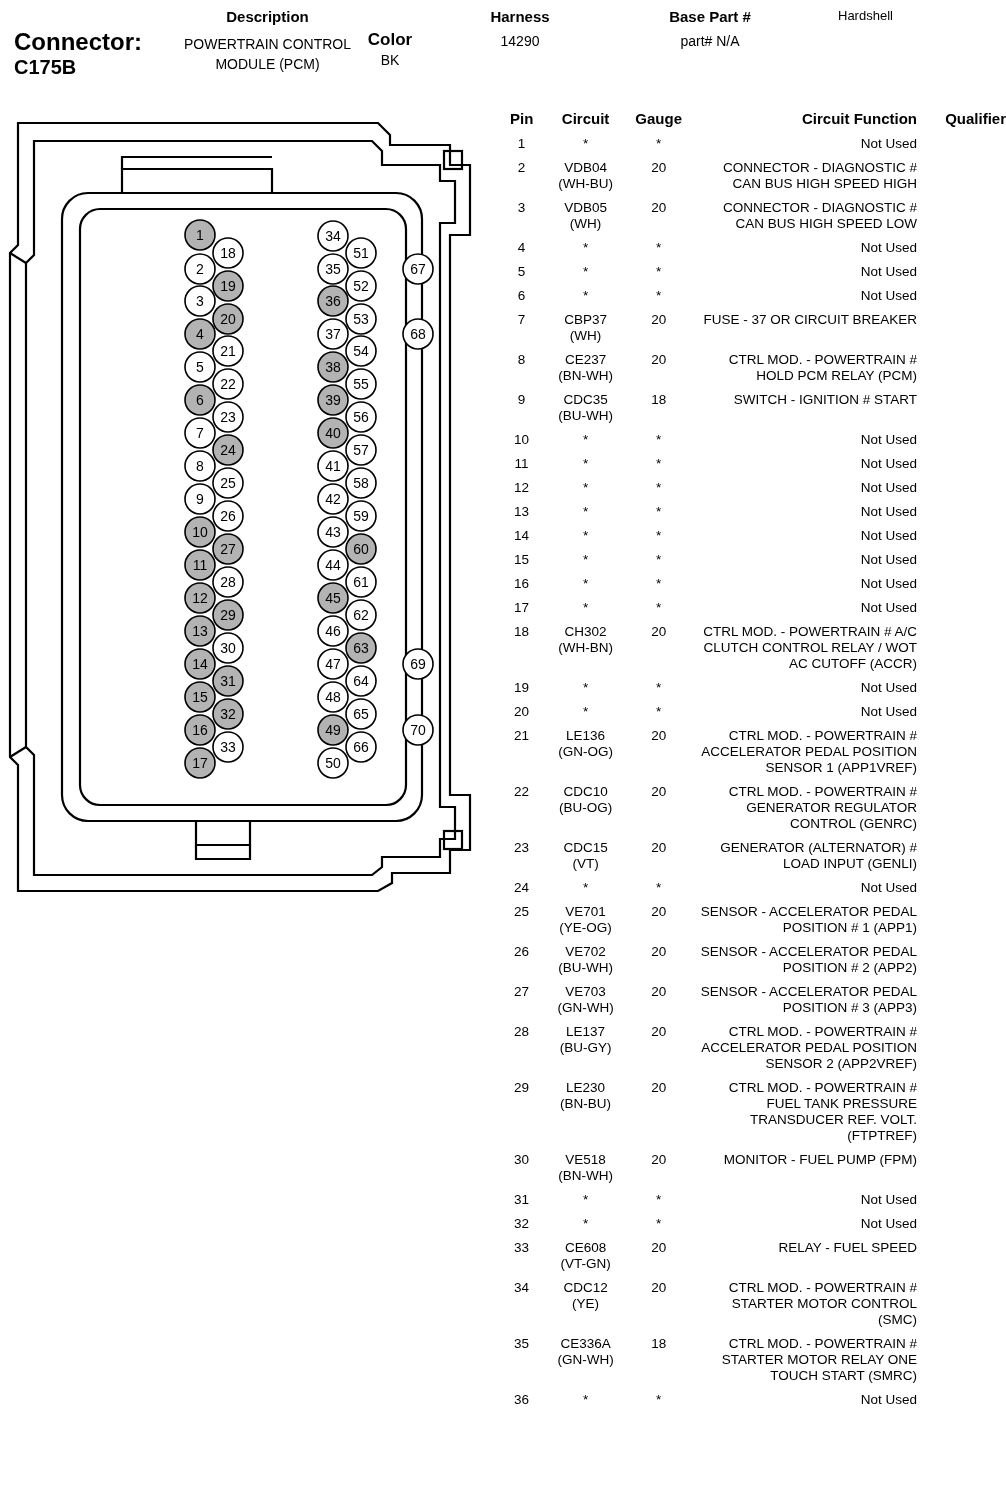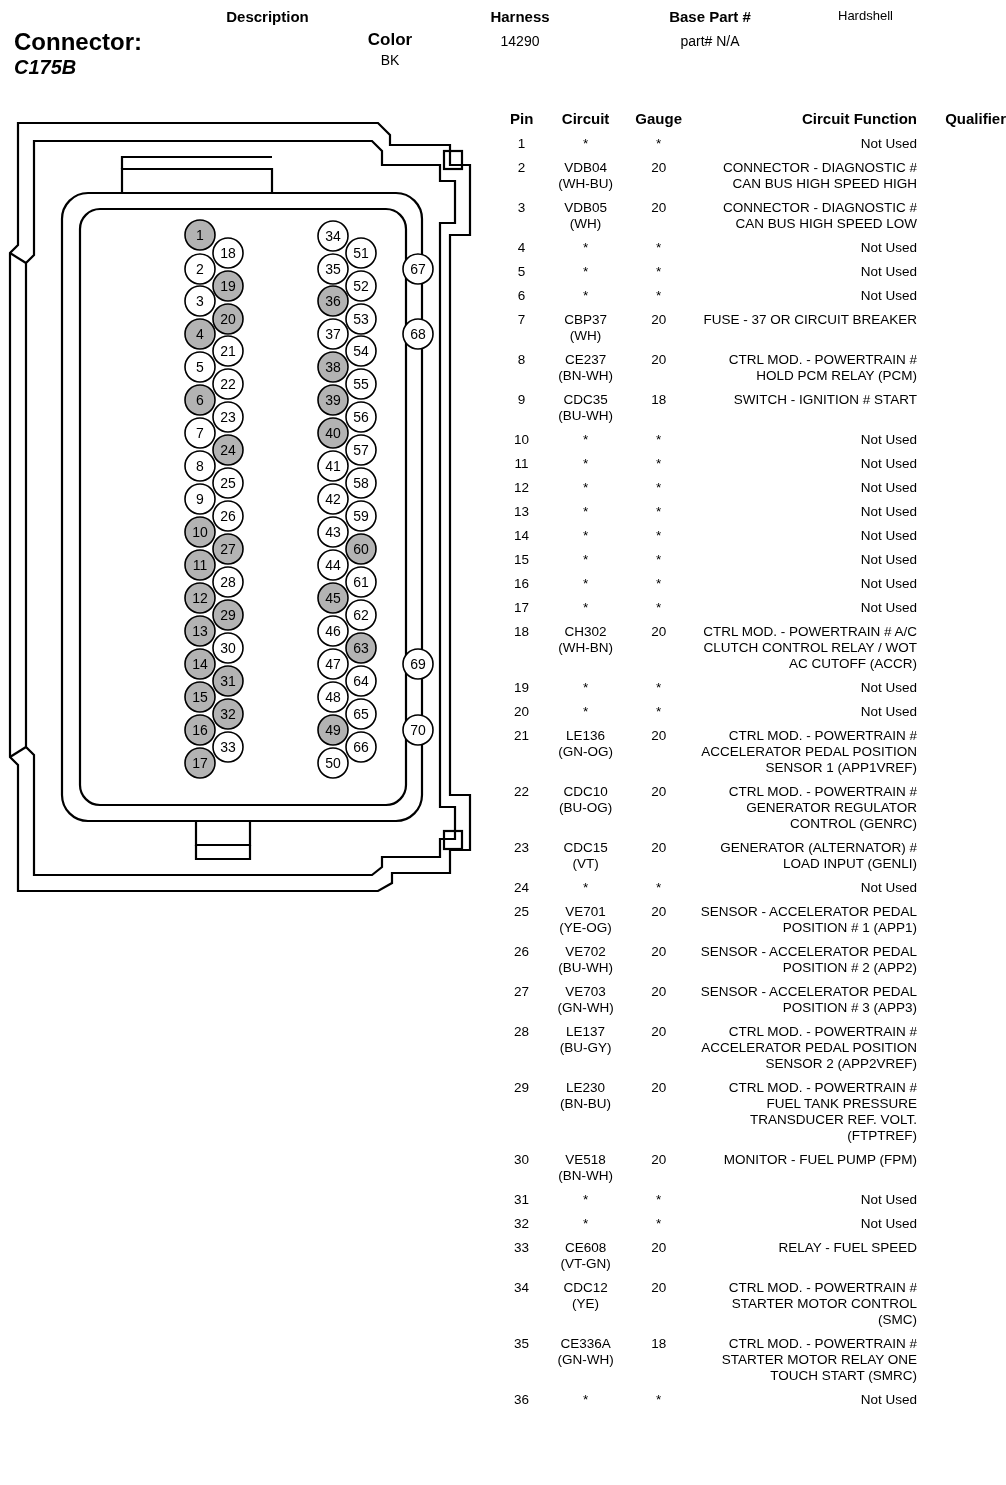--- a/index.html
+++ b/index.html
@@ -30,21 +30,20 @@
     top: 28px;
     font-size: 24px;
     font-weight: bold;
   }
   .hdr-connector-value {
     position: absolute;
     left: 14px;
     top: 56px;
     font-size: 20px;
     font-weight: bold;
-    font-style: italic;
   }
   .hdr-desc-label {
     position: absolute;
     left: 180px;
     top: 8px;
     width: 175px;
     text-align: center;
     font-size: 15px;
     font-weight: bold;
   }
@@ -163,20 +162,21 @@
   .circuit-color { display: block; }
 </style>
 </head>
 <body>
 
 <div class="header">
   <div class="hdr-connector-label">Connector:</div>
   <div class="hdr-connector-value">C175B</div>
 
   <div class="hdr-desc-label">Description</div>
+  <div class="hdr-desc-value">POWERTRAIN CONTROL MODULE (PCM)</div>
 
   <div class="hdr-color-label">Color</div>
   <div class="hdr-color-value">BK</div>
 
   <div class="hdr-harness-label">Harness</div>
   <div class="hdr-harness-value">14290</div>
 
   <div class="hdr-base-label">Base Part #</div>
   <div class="hdr-base-value">part# N/A</div>
 

